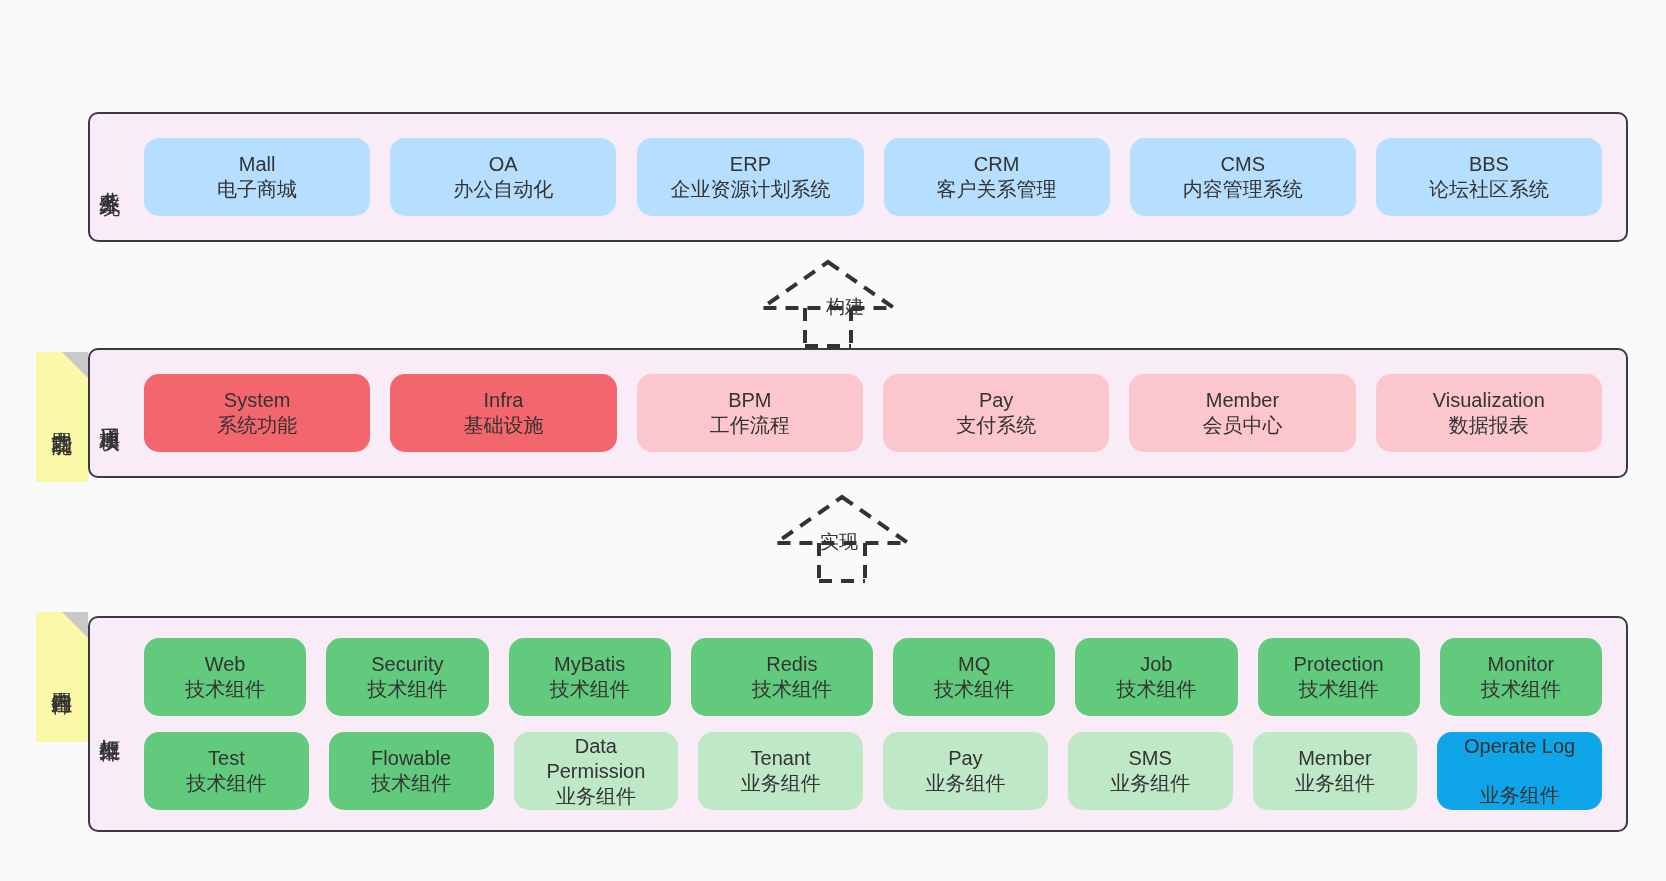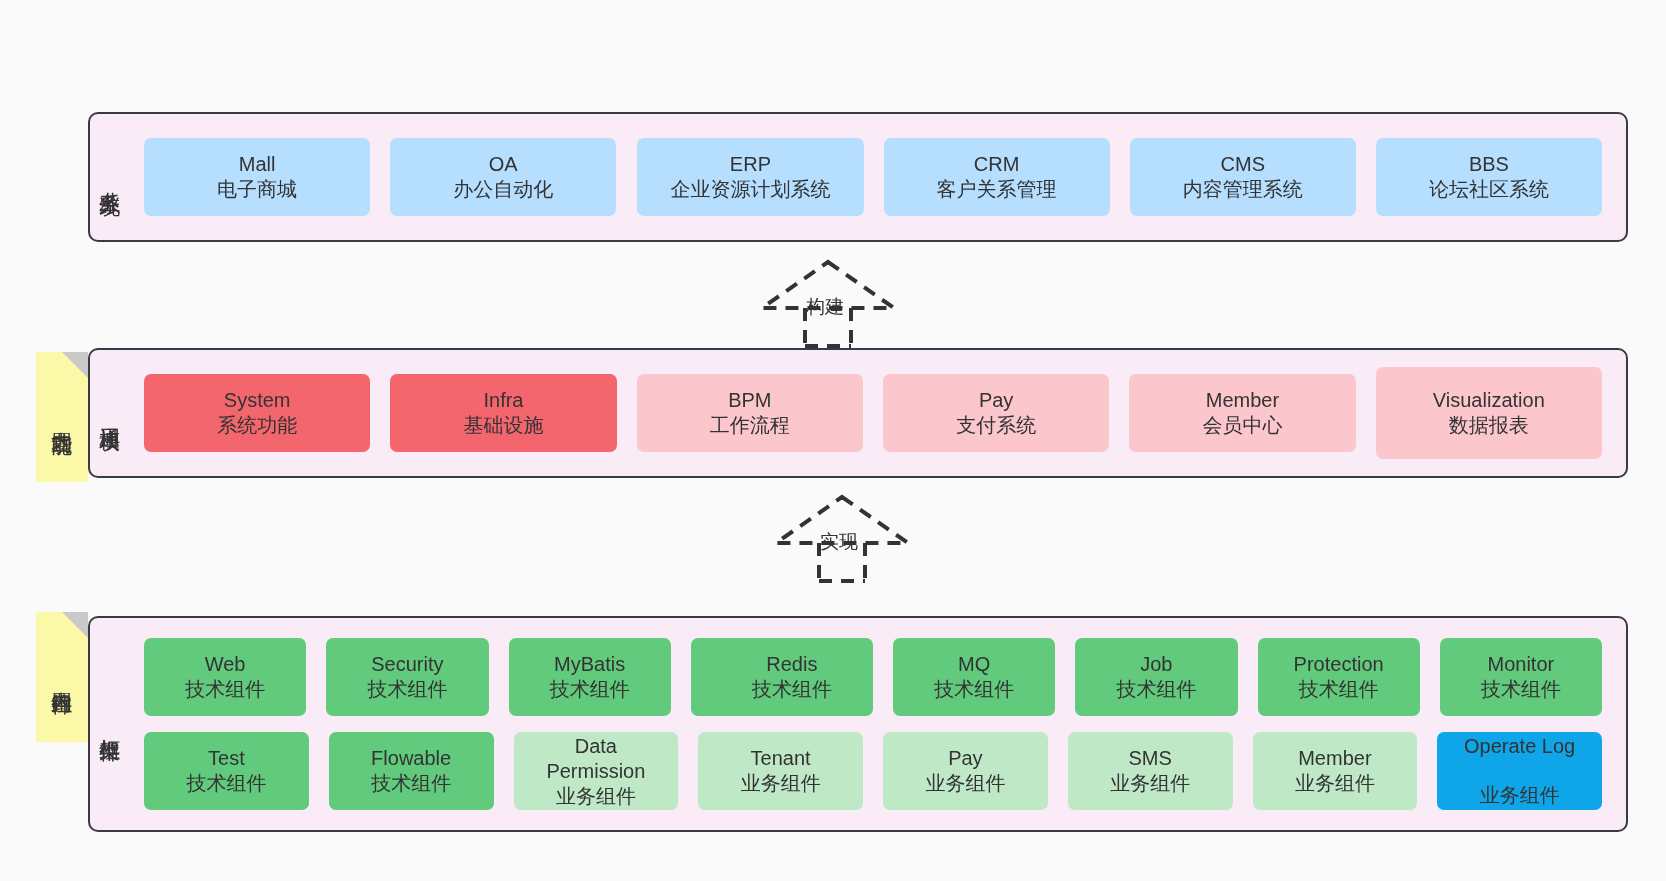--- a/index.html
+++ b/index.html
@@ -57,21 +57,21 @@
 
   .card-row {
     display: flex;
     width: 100%;
     align-items: stretch;
   }
 
   .card {
     flex: 1 1 0;
     margin: 0 10px;
-    border-radius: 7px;
+    border-radius: 15px;
     display: flex;
     flex-direction: column;
     align-items: center;
     justify-content: center;
     text-align: center;
     font-size: 20px;
     line-height: 1.25;
     color: #333333;
     padding: 6px 4px;
   }
@@ -151,21 +151,21 @@
   </div>
 </div>
 
 <div class="arrow" style="left:758px; top:258px; width:140px; height:90px;">
   <svg width="140" height="90" viewBox="0 0 140 90">
 
     <path d="M 70 4 L 136 50 L 4 50 Z" fill="none" stroke="#333333" stroke-width="4" stroke-dasharray="13 9" stroke-linejoin="miter"></path>
 
     <path d="M 47 50 L 47 90 M 93 50 L 93 90 M 47 88 L 93 88" fill="none" stroke="#333333" stroke-width="4" stroke-dasharray="13 9"></path>
   </svg>
-  <span class="arrow-label" style="left:48px; top:36px;">构建</span>
+  <span class="arrow-label" style="left:68px; top:36px;">构建</span>
 </div>
 
 <div class="sticky" style="left:36px; top:352px; width:52px; height:130px;">内置功能</div>
 
 <div class="panel" id="panel-common" style="left:88px; top:348px; width:1540px; height:130px;">
   <div class="panel-label">通用模块</div>
   <div class="panel-cards">
     <div class="card" style="height:78px; background:#f4666e;">
       <span class="t1">System</span>
       <span class="t2">系统功能</span>
@@ -179,21 +179,21 @@
       <span class="t2">工作流程</span>
     </div>
     <div class="card" style="height:78px; background:#fcc6cd;">
       <span class="t1">Pay</span>
       <span class="t2">支付系统</span>
     </div>
     <div class="card" style="height:78px; background:#fcc6cd;">
       <span class="t1">Member</span>
       <span class="t2">会员中心</span>
     </div>
-    <div class="card" style="height:92px; background:#fcc6cd;">
+    <div class="card" style="height:78px; background:#fcc6cd;">
       <span class="t1">Visualization</span>
       <span class="t2">数据报表</span>
     </div>
   </div>
 </div>
 
 <div class="arrow" style="left:772px; top:493px; width:140px; height:90px;">
   <svg width="140" height="90" viewBox="0 0 140 90">
     <path d="M 70 4 L 136 50 L 4 50 Z" fill="none" stroke="#333333" stroke-width="4" stroke-dasharray="13 9" stroke-linejoin="miter"></path>
     <path d="M 47 50 L 47 90 M 93 50 L 93 90 M 47 88 L 93 88" fill="none" stroke="#333333" stroke-width="4" stroke-dasharray="13 9"></path>

